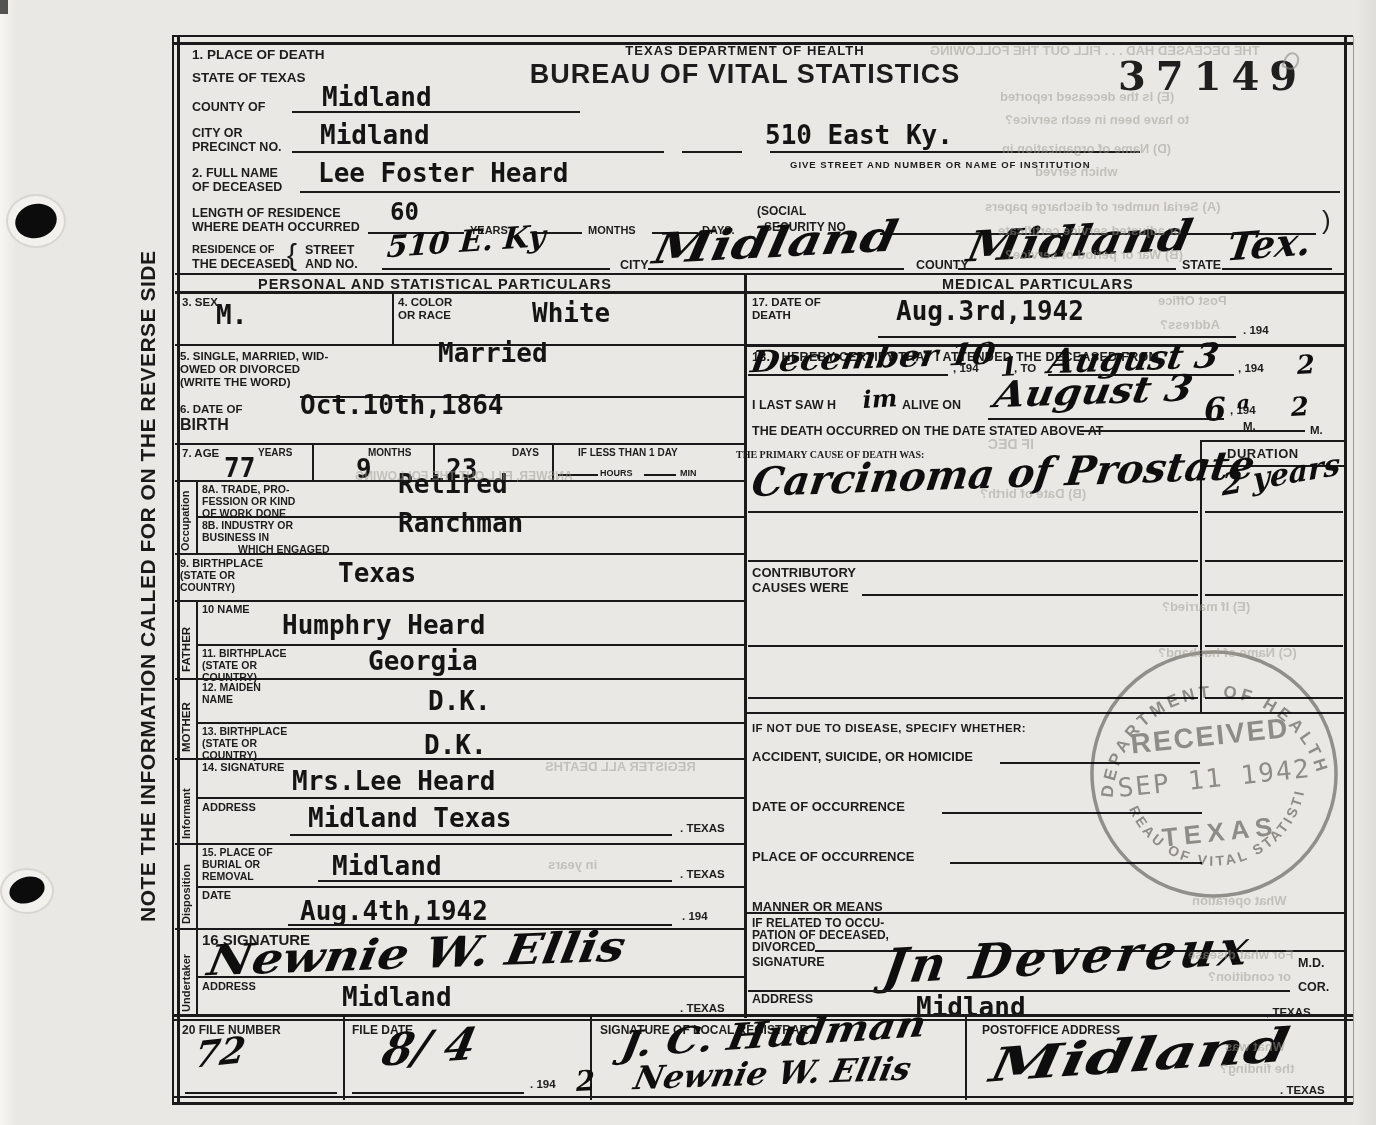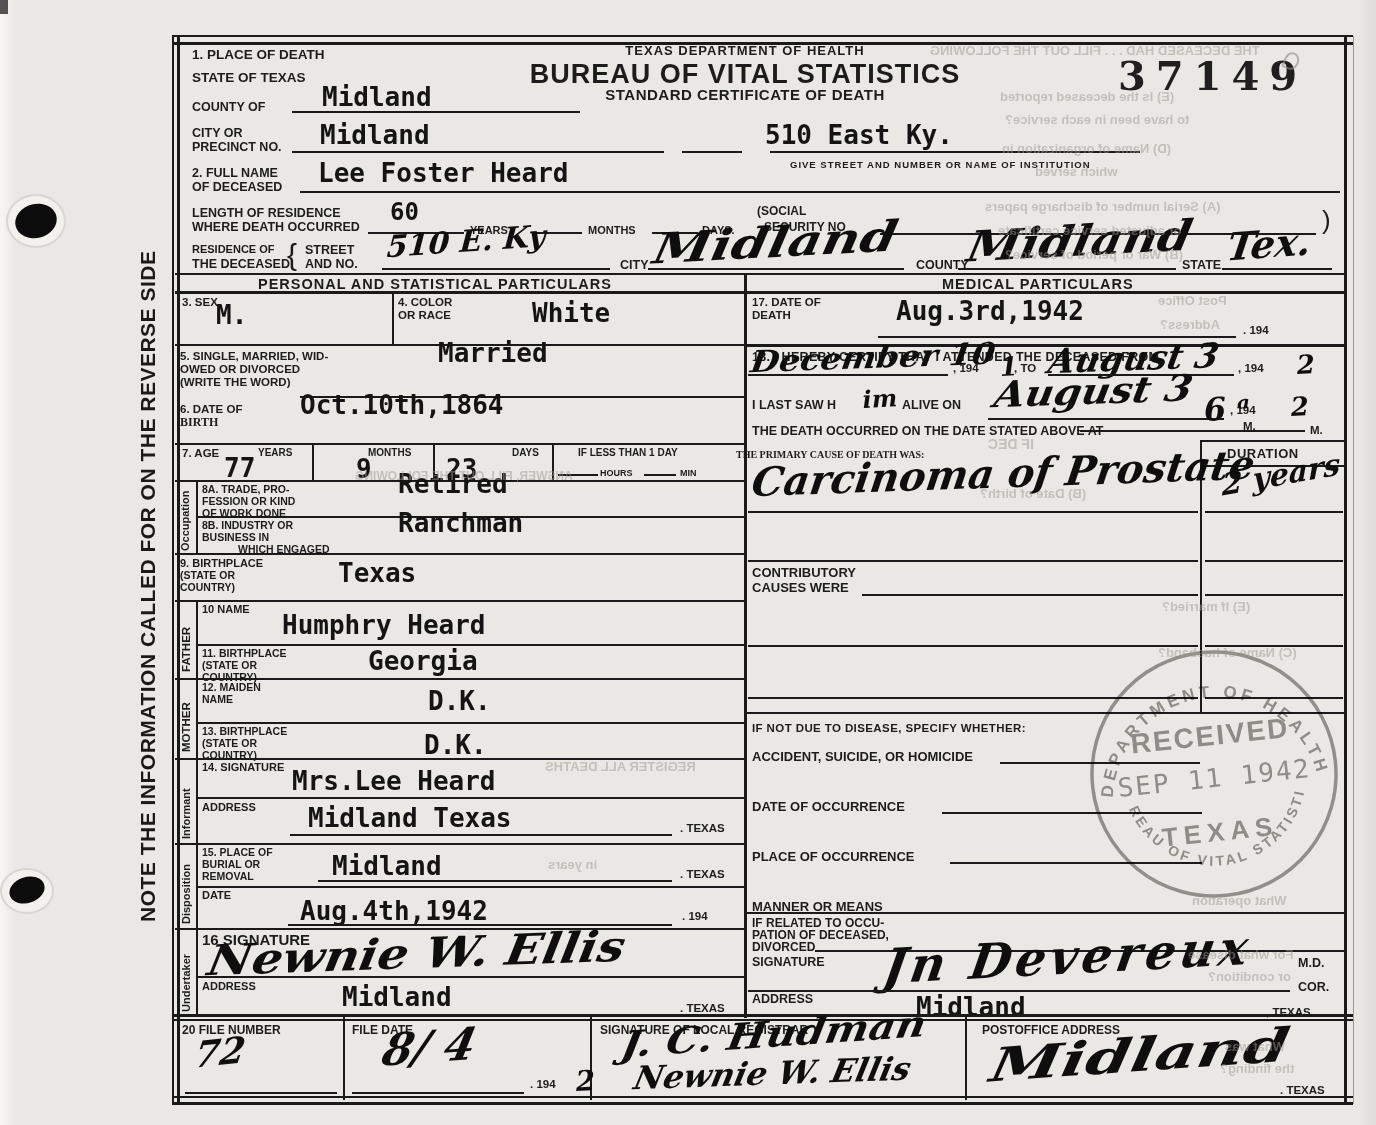--- a/index.html
+++ b/index.html
@@ -44,21 +44,20 @@
   <div class="rule" style="left:172px;top:1102px;width:1181px;height:3px;"></div>
   <div class="vrule" style="left:172px;top:35px;height:1070px;width:1.5px;"></div>
   <div class="vrule" style="left:177px;top:35px;height:1070px;width:2.5px;"></div>
   <div class="vrule" style="left:1344px;top:35px;height:1070px;width:2.5px;"></div>
   <div class="vrule" style="left:1353px;top:36px;height:1068px;width:1px;background:#9b9995;"></div>
 
   <div class="lbl" style="left:192px;top:47px;font-size:13.5px;">1. PLACE OF DEATH</div>
   <div class="lbl" style="left:192px;top:70px;font-size:13.5px;">STATE OF TEXAS</div>
   <div class="lbl" style="left:480px;top:44px;width:530px;text-align:center;font-size:13px;letter-spacing:1px;">TEXAS DEPARTMENT OF HEALTH</div>
   <div class="lbl" style="left:480px;top:59px;width:530px;text-align:center;font-size:27px;letter-spacing:1px;">BUREAU OF VITAL STATISTICS</div>
-  <div class="lbl" style="left:480px;top:86px;width:530px;text-align:center;font-size:15px;letter-spacing:.5px;">STANDARD CERTIFICATE OF DEATH</div>
   <div style="position:absolute;left:1118px;top:52px;font-family:'DejaVu Serif',serif;font-weight:700;font-size:40px;letter-spacing:10px;color:#1f1f1f;">37149</div>
   <div style="position:absolute;left:1284px;top:52px;width:11px;height:14px;border:2px solid #8e8b86;border-radius:50% 50% 50% 10%;opacity:.6;transform:rotate(22deg);"></div>
 
   <div class="lbl" style="left:192px;top:100px;font-size:12.5px;">COUNTY OF</div>
   <div class="typed" style="left:322px;top:84px;font-size:26px;">Midland</div>
   <div class="rule" style="left:292px;top:111px;width:288px;"></div>
   <div class="lbl" style="left:192px;top:126px;font-size:12.5px;">CITY OR</div>
   <div class="lbl" style="left:192px;top:140px;font-size:12.5px;">PRECINCT NO.</div>
   <div class="typed" style="left:320px;top:122px;font-size:26px;">Midland</div>
   <div class="rule" style="left:292px;top:151px;width:372px;"></div>
@@ -117,21 +116,21 @@
   <div class="typed" style="left:532px;top:300px;font-size:26px;">White</div>
   <div class="rule" style="left:175px;top:344px;width:570px;"></div>
 
   <div class="lbl" style="left:180px;top:350px;font-size:11.5px;">5. SINGLE, MARRIED, WID-</div>
   <div class="lbl" style="left:180px;top:363px;font-size:11.5px;">OWED OR DIVORCED</div>
   <div class="lbl" style="left:180px;top:376px;font-size:11.5px;">(WRITE THE WORD)</div>
   <div class="typed" style="left:438px;top:340px;font-size:26px;">Married</div>
   <div class="rule" style="left:300px;top:396px;width:444px;"></div>
 
   <div class="lbl" style="left:180px;top:403px;font-size:11.5px;">6. DATE OF</div>
-  <div class="lbl" style="left:180px;top:416px;font-size:12px;font-family:Liberation Serif, serif;">BIRTH</div>
+  <div class="lbl" style="left:180px;top:416px;font-size:16px;">BIRTH</div>
   <div class="typed" style="left:300px;top:392px;font-size:26px;">Oct.10th,1864</div>
   <div class="rule" style="left:175px;top:443px;width:570px;"></div>
 
   <div class="lbl" style="left:182px;top:447px;font-size:11.5px;">7. AGE</div>
   <div class="lbl" style="left:258px;top:447px;font-size:10px;">YEARS</div>
   <div class="typed" style="left:224px;top:455px;font-size:26px;">77</div>
   <div class="vrule" style="left:312px;top:443px;height:37px;"></div>
   <div class="lbl" style="left:368px;top:447px;font-size:10px;">MONTHS</div>
   <div class="typed" style="left:356px;top:456px;font-size:26px;">9</div>
   <div class="vrule" style="left:433px;top:443px;height:37px;"></div>

